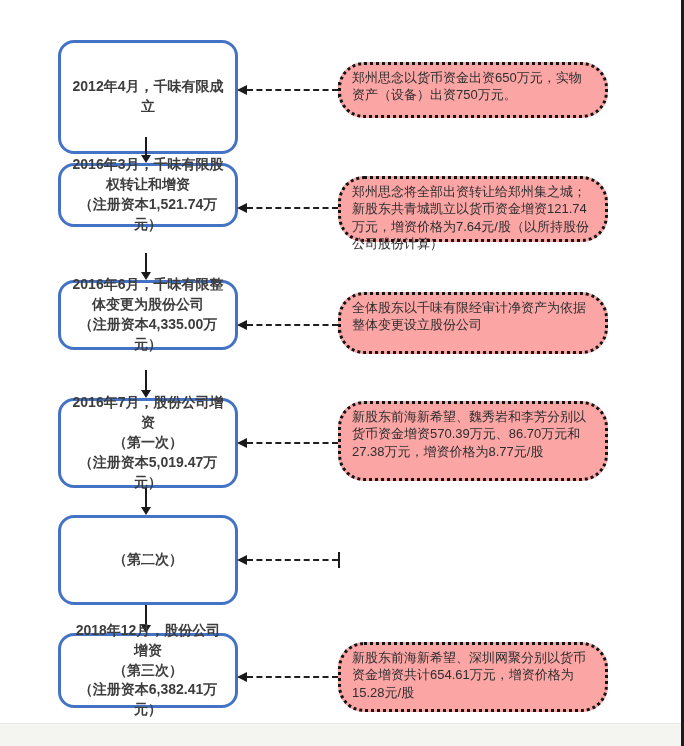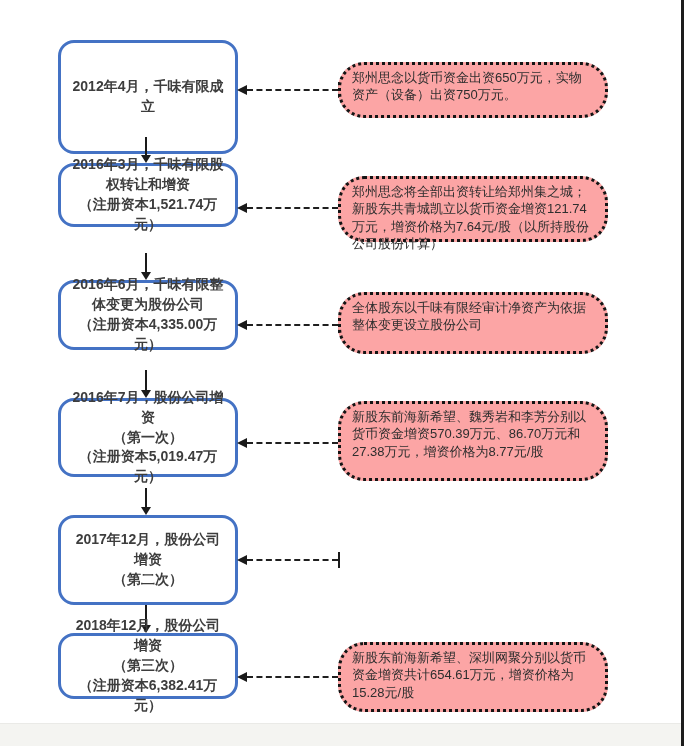--- a/index.html
+++ b/index.html
@@ -26,23 +26,23 @@
     align-items:center;justify-content:center;
     text-align:center;
     color:#3d3d3d;
     font-weight:bold;
     font-size:14px;line-height:1.42;
     padding:4px 8px;
   }
   .s1{top:40px;height:114px;}
   .s2{top:163px;height:64px;}
   .s3{top:280px;height:70px;}
-  .s4{top:398px;height:79px;}
+  .s4{top:398px;height:90px;}
   .s5{top:515px;height:90px;}
-  .s6{top:633px;height:66px;}
+  .s6{top:633px;height:75px;}
 
   
   .varrow{position:absolute;left:140px;width:12px;}
   .varrow::before{
     content:"";position:absolute;left:5px;top:0;bottom:7px;
     width:2px;background:#1a1a1a;
   }
   .varrow::after{
     content:"";position:absolute;left:1px;bottom:0;
     width:0;height:0;
@@ -150,21 +150,20 @@
     <div>（第一次）</div>
     <div>（注册资本5,019.47万元）</div>
   </div>
   <div class="connector c4"></div>
   <div class="note n4">
     <div>新股东前海新希望、魏秀岩和李芳分别以货币资金增资570.39万元、86.70万元和27.38万元，增资价格为8.77元/股</div>
   </div>
   <div class="varrow a4"></div>
 
   <div class="node s5">
-    <div>2017年12月，股份公司增资</div>
     <div>（第二次）</div>
   </div>
   <div class="connector c5"></div>
   <div class="varrow a5"></div>
 
   <div class="node s6">
     <div>2018年12月，股份公司增资</div>
     <div>（第三次）</div>
     <div>（注册资本6,382.41万元）</div>
   </div>

